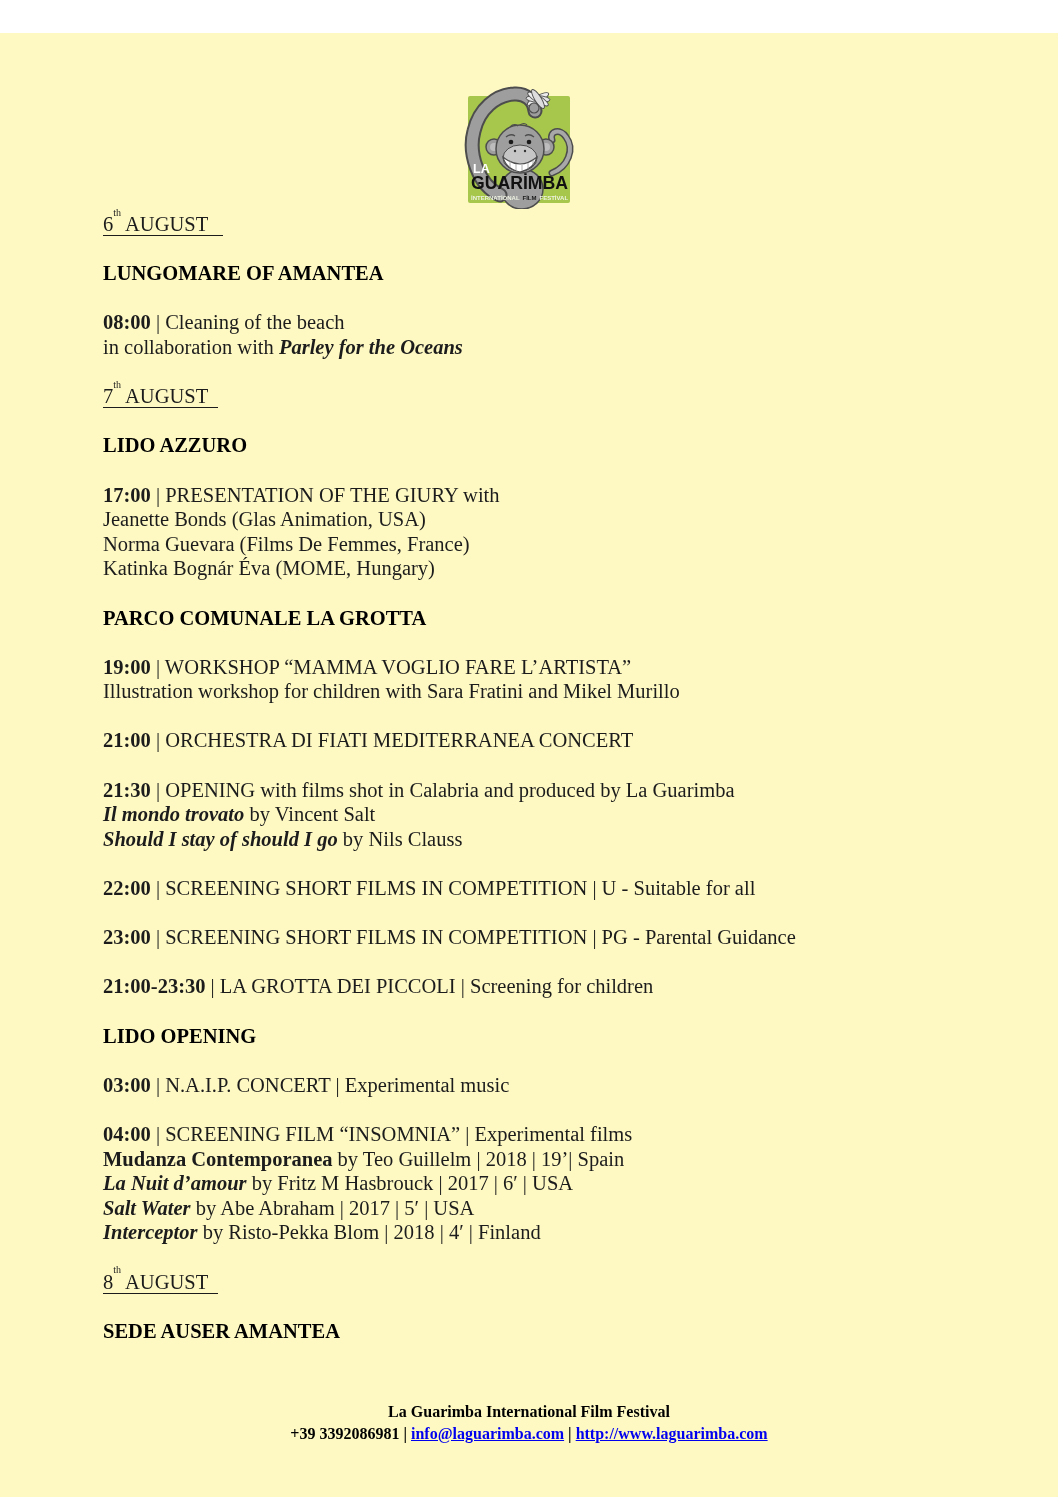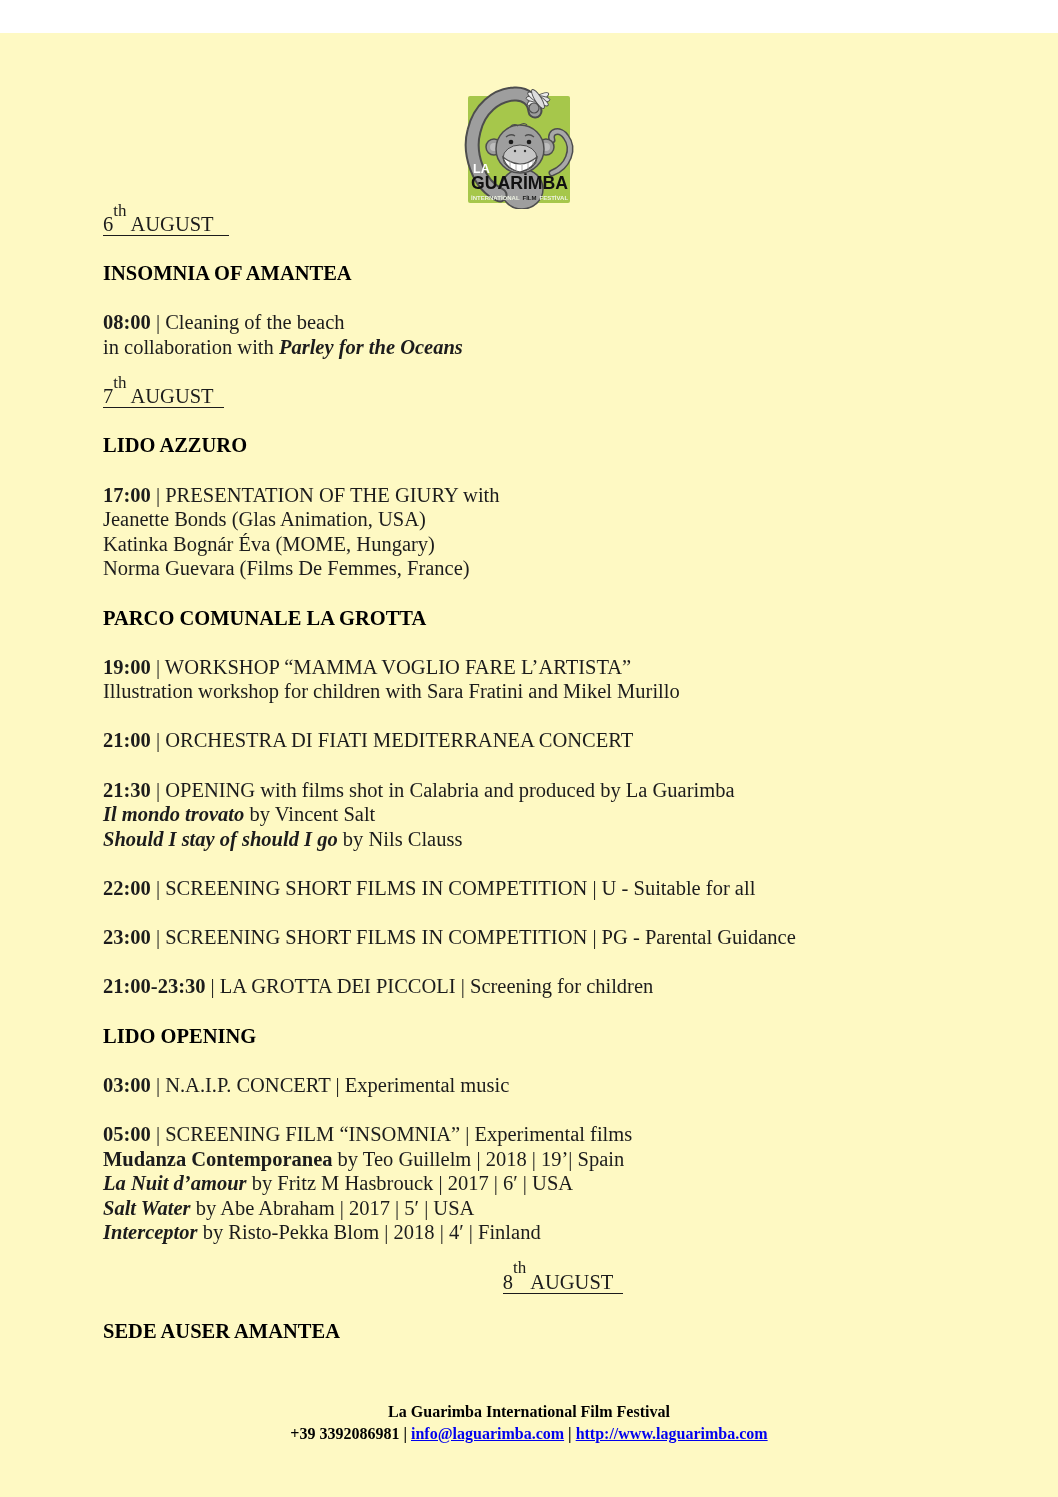--- a/index.html
+++ b/index.html
@@ -3,27 +3,27 @@
 <meta charset="utf-8">
 <style>
   html,body{margin:0;padding:0;background:#ffffff;}
   .page{
     position:relative;width:1058px;height:1497px;background:#fef9c3;
     font-family:"Liberation Serif",serif;color:#1c1c1c;overflow:hidden;margin-top:33px;
   }
   .logo{position:absolute;left:452px;top:44px;}
   .content{position:absolute;left:103px;top:179px;width:920px;font-size:20.5px;line-height:24.6px;}
   .para{margin:0 0 24.6px 0;}
-  .para.extra-gap{margin-top:24.6px;text-align:center;}
+  .para.extra-gap{margin-top:24.6px;}
   .line{white-space:pre;}
   .b{font-weight:bold;}
   .bi{font-weight:bold;font-style:italic;}
   .venue{font-weight:bold;color:#000;}
   .du{border-bottom:1.6px solid #1c1c1c;padding-right:10px;}
-  sup.ds{font-size:17px;position:relative;top:-7.5px;line-height:0;}
+  sup.ds{font-size:10px;position:relative;top:-7.5px;line-height:0;}
   .footer{
     position:absolute;left:0;top:1368px;width:1058px;text-align:center;
     font-size:16px;line-height:21.5px;font-weight:bold;color:#000;
   }
   .footer a{color:#0000EE;text-decoration:underline;cursor:pointer;}
 </style>
 </head>
 <body>
 
 <div class="page">
@@ -81,41 +81,41 @@
     </text>
   </svg>
 
   <div class="content">
 
     <div class="para">
       <div class="line dateline"><span class="du"><span>6</span><sup class="ds">th</sup><span> AUGUST&nbsp;</span></span></div>
     </div>
 
     <div class="para">
-      <div class="line venue">INSOMNIA OF AMANTEA</div>
+      <div class="line venue">LUNGOMARE OF AMANTEA</div>
     </div>
 
     <div class="para">
       <div class="line"><span class="b">08:00</span><span> | </span><span>Cleaning of the beach</span></div>
       <div class="line"><span>in collaboration with </span><span class="bi">Parley for the Oceans</span></div>
     </div>
 
     <div class="para">
       <div class="line dateline"><span class="du"><span>7</span><sup class="ds">th</sup><span> AUGUST</span></span></div>
     </div>
 
     <div class="para">
       <div class="line venue">LIDO AZZURO</div>
     </div>
 
     <div class="para">
       <div class="line"><span class="b">17:00</span><span> | </span><span>PRESENTATION OF THE GIURY with</span></div>
       <div class="line">Jeanette Bonds (Glas Animation, USA)</div>
+      <div class="line">Norma Guevara (Films De Femmes, France)</div>
       <div class="line">Katinka Bognár Éva (MOME, Hungary)</div>
-      <div class="line">Norma Guevara (Films De Femmes, France)</div>
     </div>
 
     <div class="para">
       <div class="line venue">PARCO COMUNALE LA GROTTA</div>
     </div>
 
     <div class="para">
       <div class="line"><span class="b">19:00</span><span> | </span><span>WORKSHOP “MAMMA VOGLIO FARE L’ARTISTA”</span></div>
       <div class="line">Illustration workshop for children with Sara Fratini and Mikel Murillo</div>
     </div>
@@ -144,21 +144,21 @@
 
     <div class="para">
       <div class="line venue">LIDO OPENING</div>
     </div>
 
     <div class="para">
       <div class="line"><span class="b">03:00</span><span> | </span><span>N.A.I.P. CONCERT | Experimental music</span></div>
     </div>
 
     <div class="para">
-      <div class="line"><span class="b">05:00</span><span> | </span><span>SCREENING FILM “INSOMNIA” | Experimental films</span></div>
+      <div class="line"><span class="b">04:00</span><span> | </span><span>SCREENING FILM “INSOMNIA” | Experimental films</span></div>
       <div class="line"><span class="b">Mudanza Contemporanea</span><span> by Teo Guillelm | 2018 | 19’| Spain</span></div>
       <div class="line"><span class="bi">La Nuit d’amour</span><span> by Fritz M Hasbrouck | 2017 | 6′ | USA</span></div>
       <div class="line"><span class="bi">Salt Water</span><span> by Abe Abraham | 2017 | 5′ | USA</span></div>
       <div class="line"><span class="bi">Interceptor</span><span> by Risto-Pekka Blom | 2018 | 4′ | Finland</span></div>
     </div>
 
     <div class="para extra-gap">
       <div class="line dateline"><span class="du"><span>8</span><sup class="ds">th</sup><span> AUGUST</span></span></div>
     </div>
 

